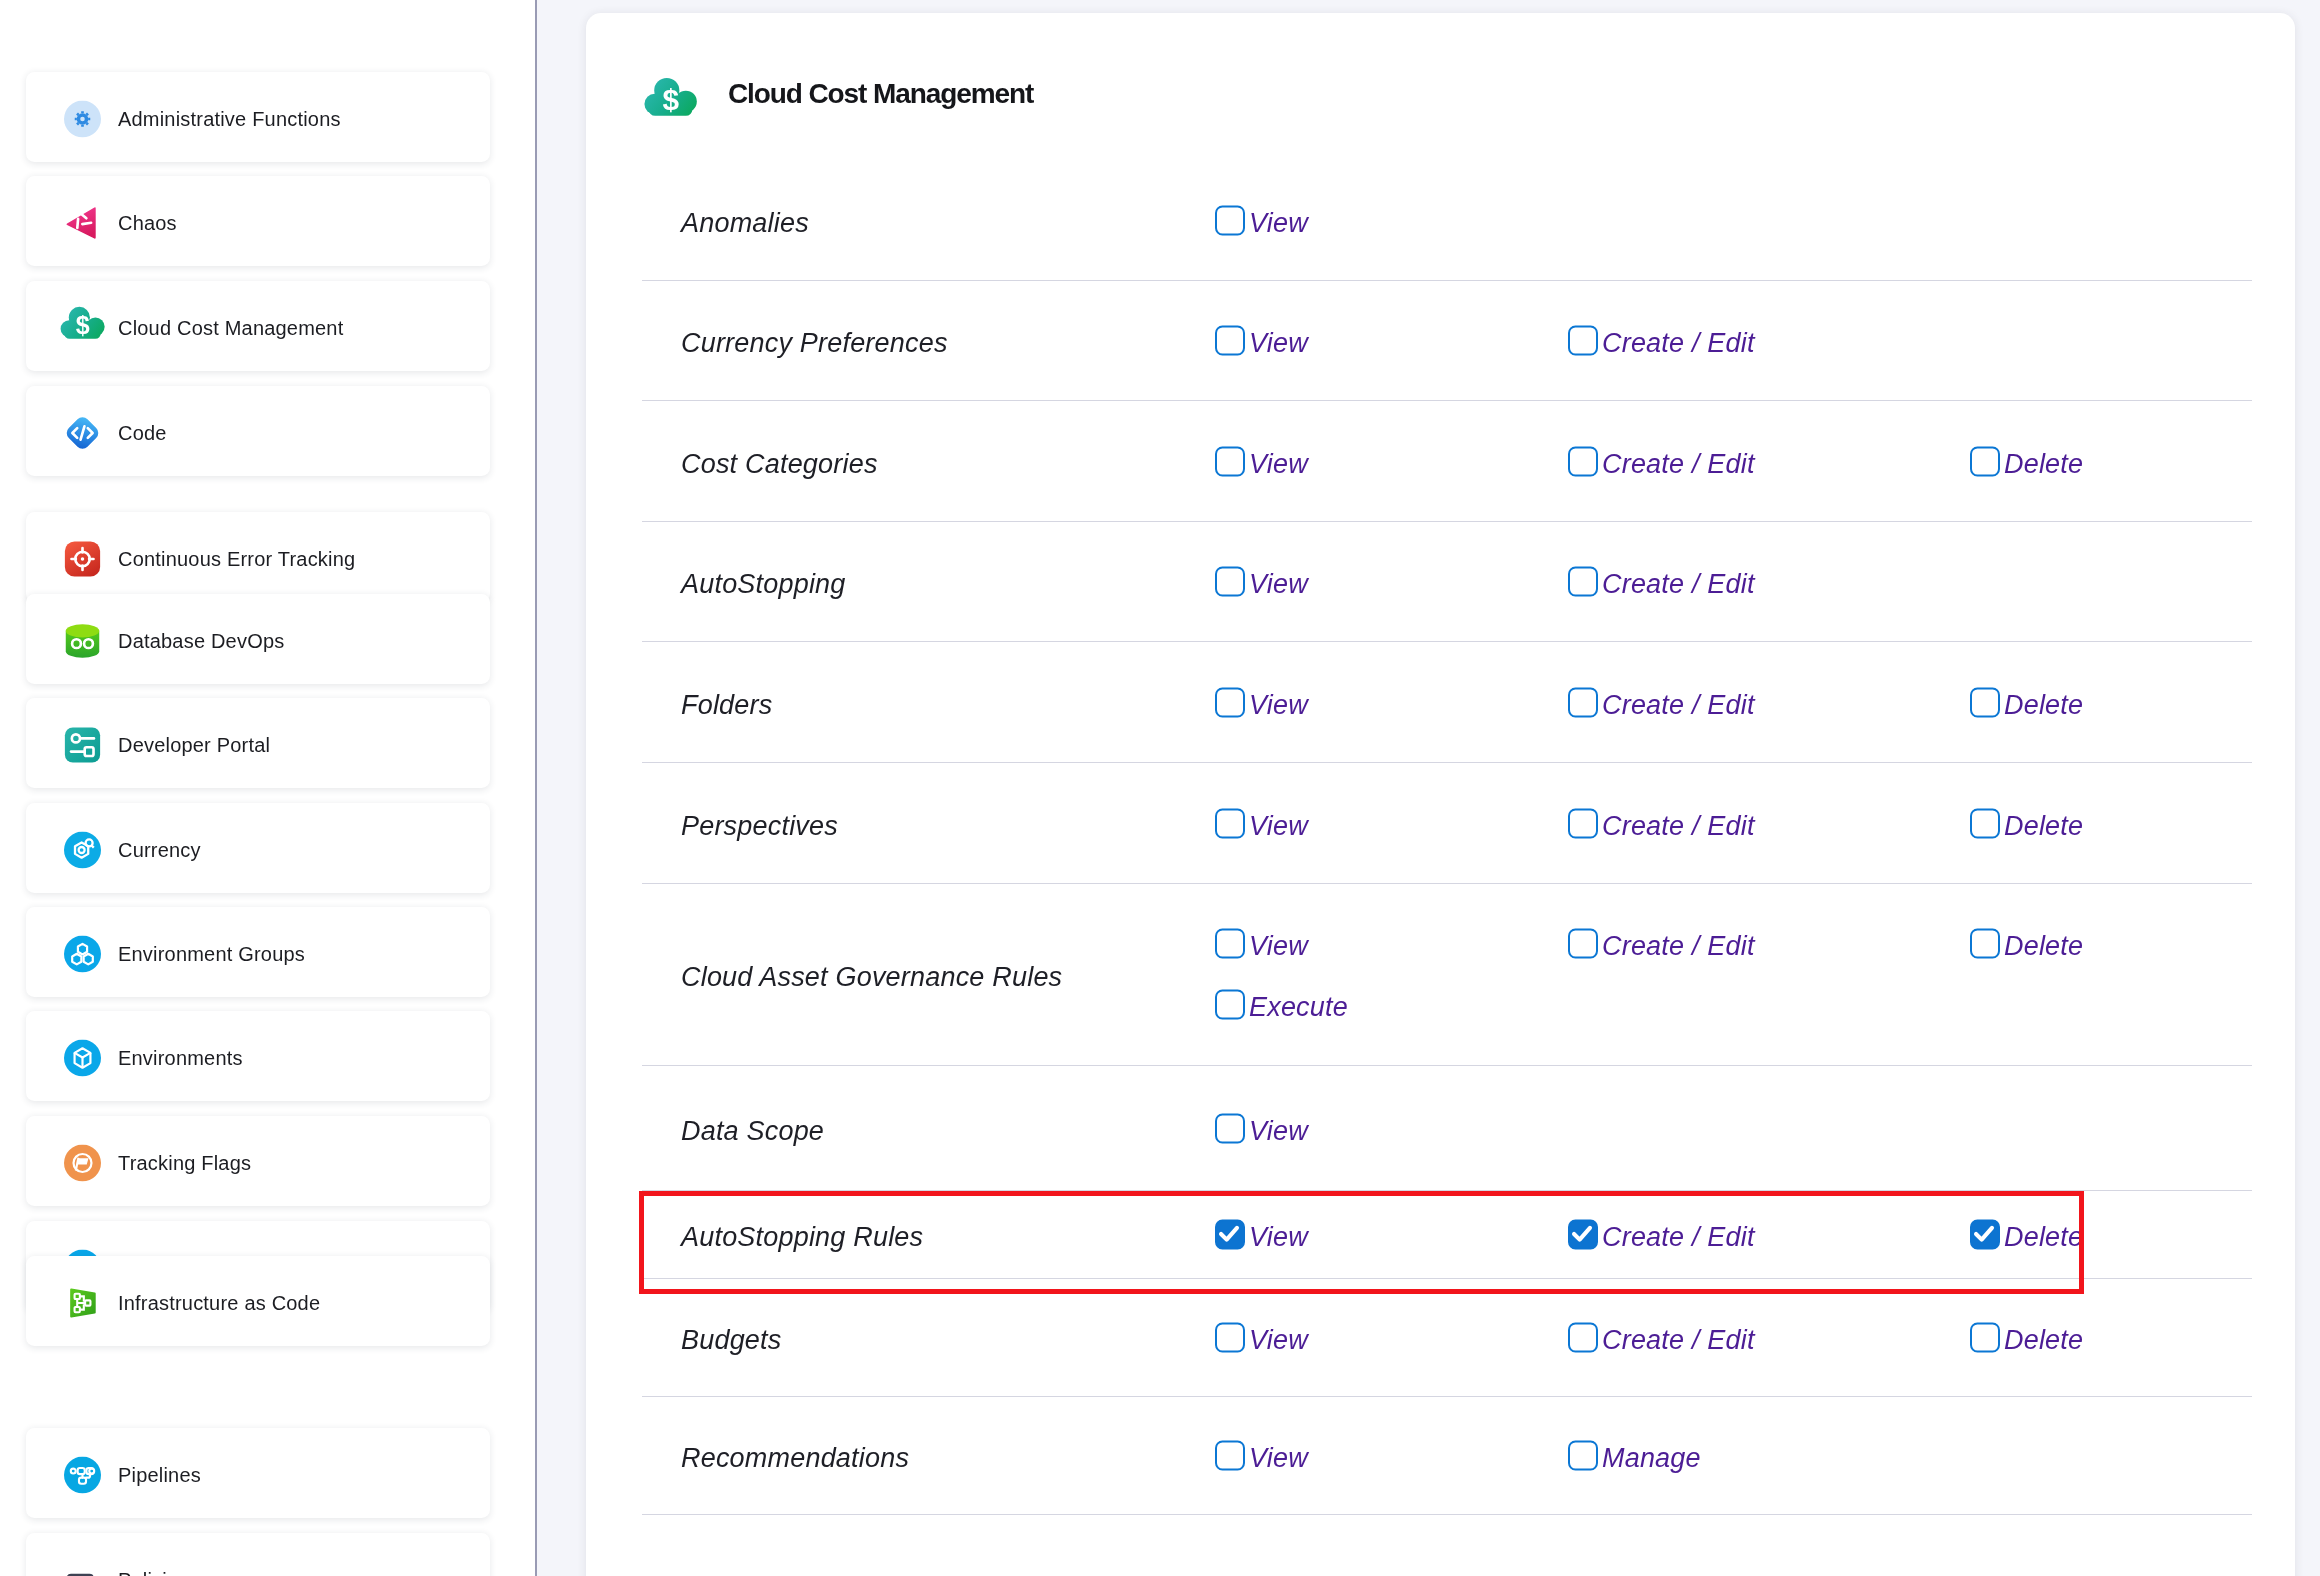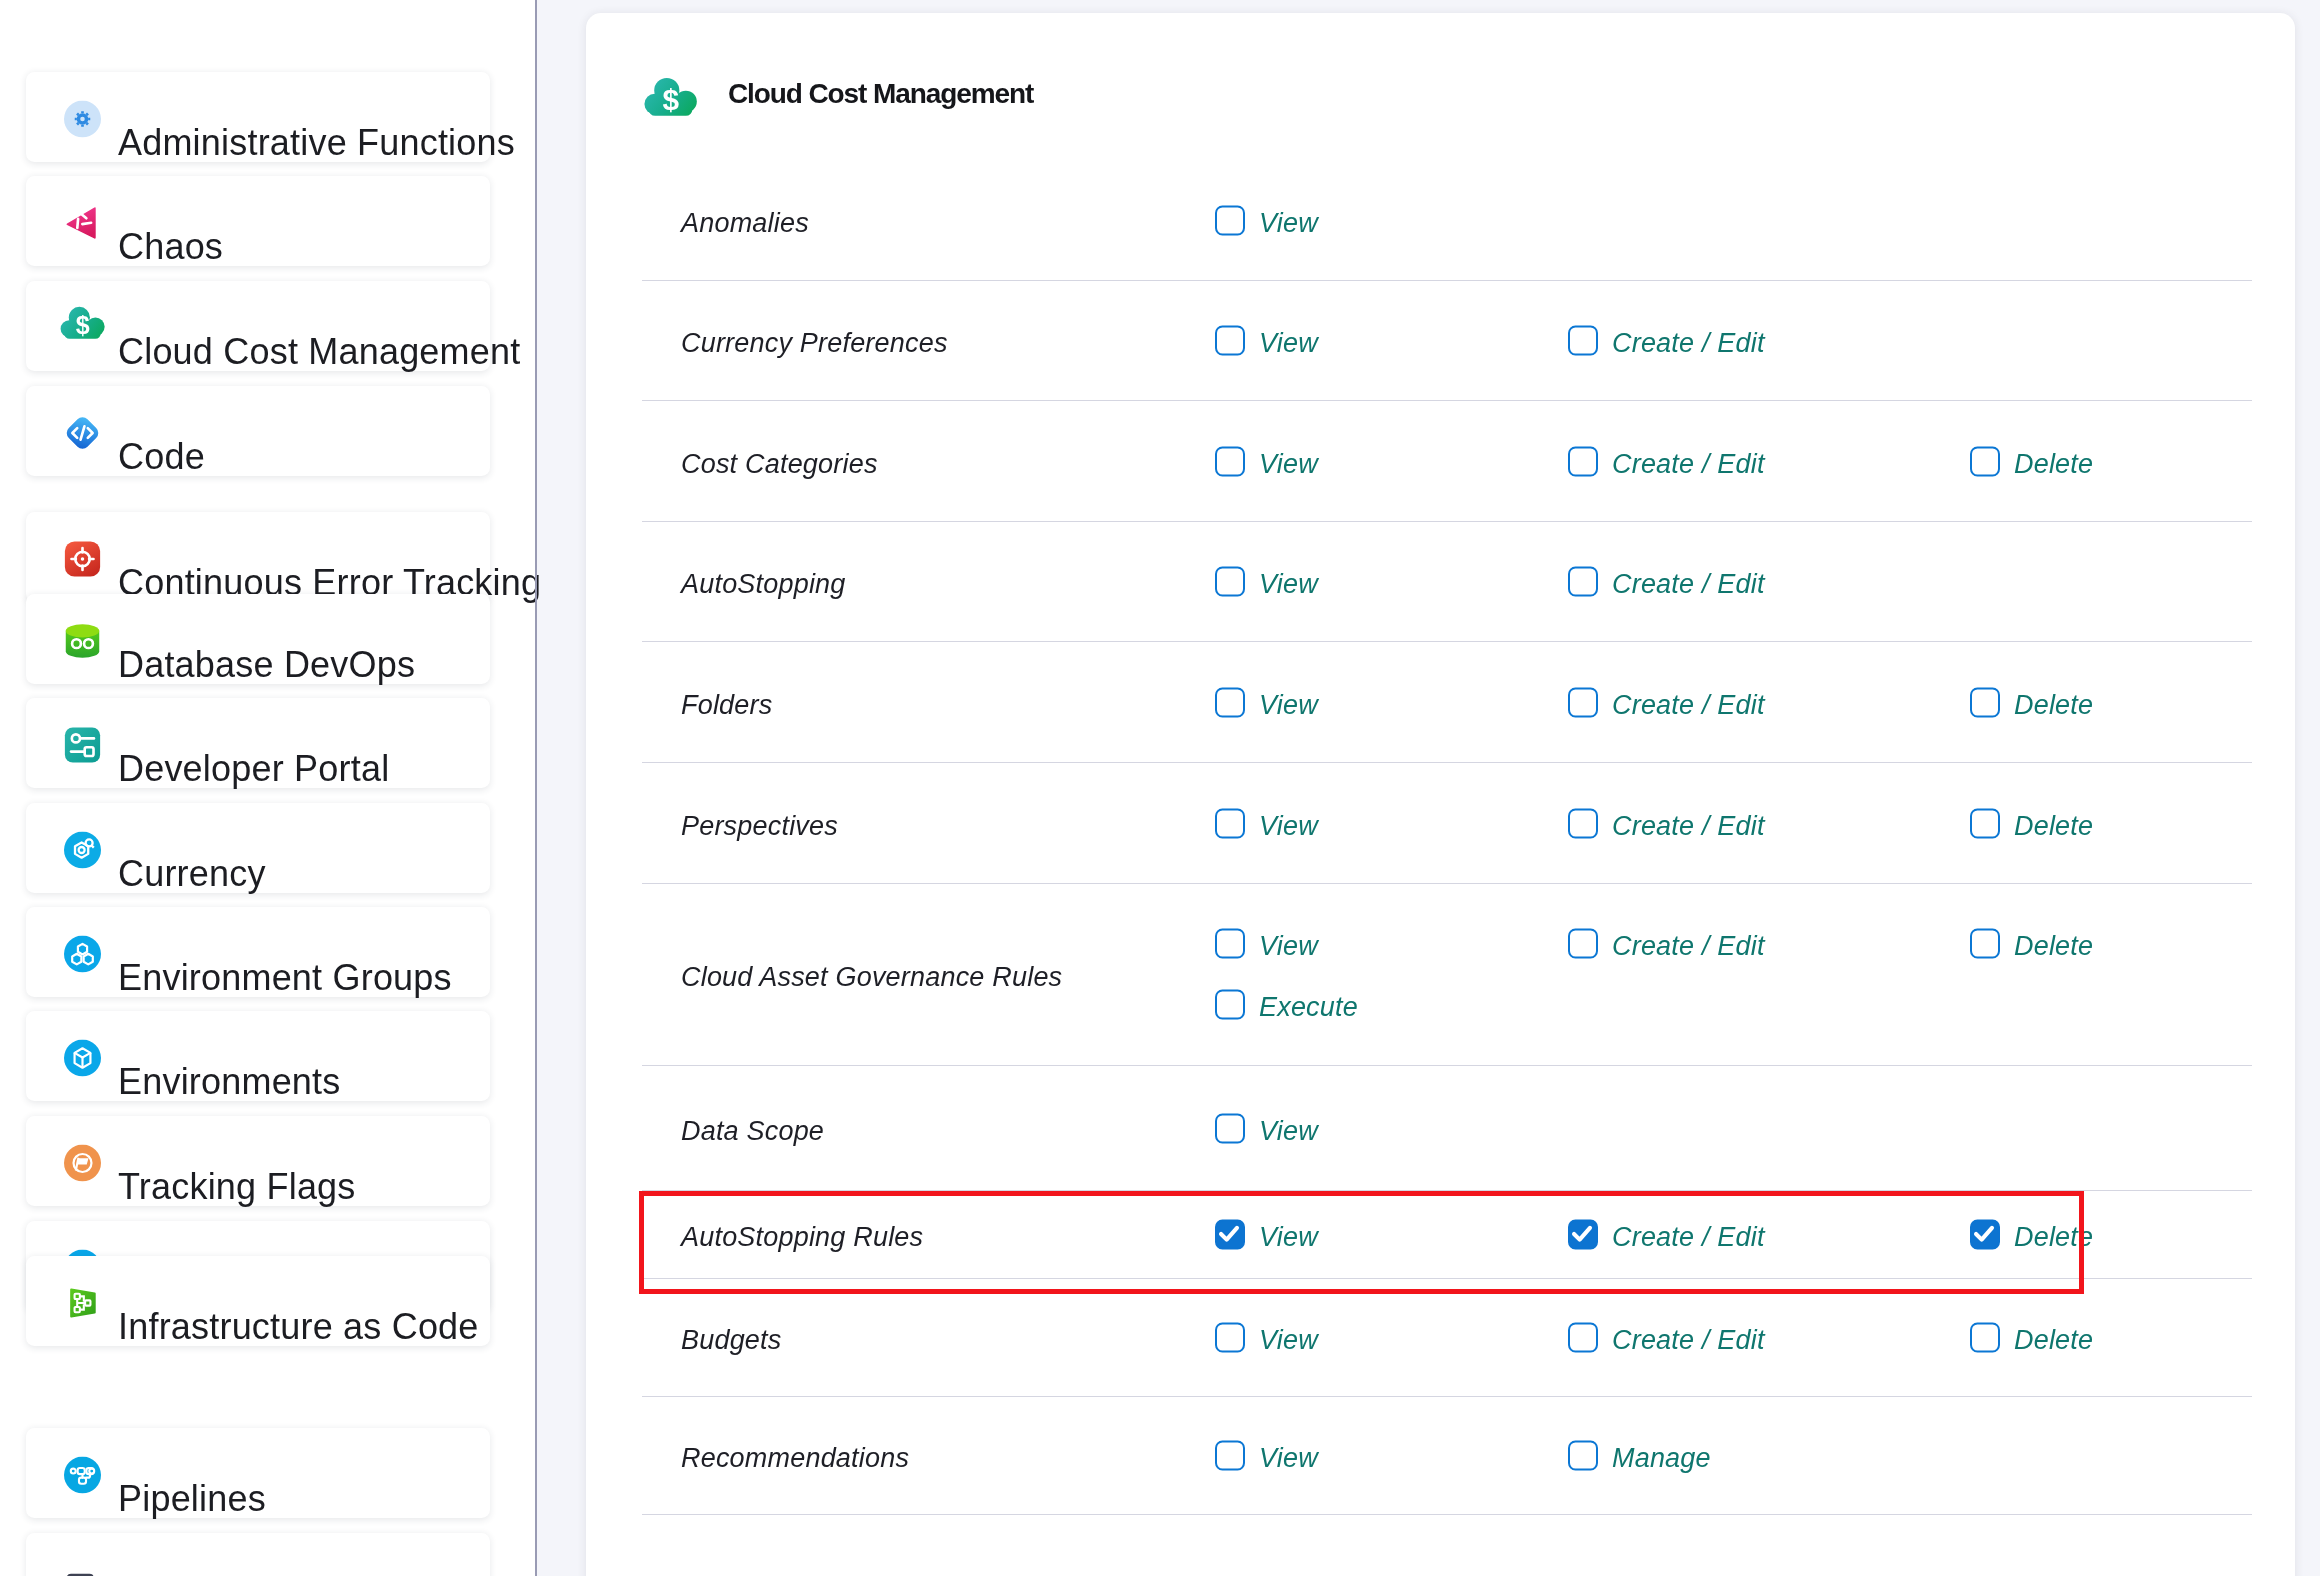--- a/index.html
+++ b/index.html
@@ -4,30 +4,30 @@
 <style>
 * { margin:0; padding:0; box-sizing:border-box; }
 html,body { width:2321px; height:1577px; overflow:hidden; }
 body { font-family:"Liberation Sans", sans-serif; background:#ffffff; position:relative; }
 #vline { position:absolute; left:535px; top:0; width:1.9px; height:1577px; background:#999bb4; z-index:3; }
 #bgarea { position:absolute; left:537px; top:0; width:1784px; height:1577px; background:#f4f5fa; }
 #panel { position:absolute; left:586px; top:13px; width:1709px; height:1633px; background:#ffffff; border-radius:15px; box-shadow:0 1.9px 9.3px rgba(40,41,61,0.10); }
 .card { position:absolute; left:26px; width:464px; height:90px; background:#ffffff; border-radius:8.3px; box-shadow:0 1.9px 7.4px rgba(40,41,61,0.11); z-index:2; }
 .cicon { position:absolute; left:38px; top:calc(50% + 1.9px); transform:translateY(-50%); width:37px; height:37px; }
 .cicon svg { display:block; }
-.clabel { position:absolute; left:92px; top:calc(50% + 1.9px); transform:translateY(-50%); font-size:36px; color:#1c1d22; white-space:nowrap; letter-spacing:0.2px;margin-top:24px; }
+.clabel { position:absolute; left:92px; top:calc(50% + 1.9px); transform:translateY(-50%); font-size:20px; color:#1c1d22; white-space:nowrap; letter-spacing:0.2px; }
 #phicon { position:absolute; left:58px; top:62px; }
 #phtitle { position:absolute; left:142px; top:65px; font-size:28px; line-height:32px; font-weight:bold; color:#15161a; letter-spacing:-1.1px; }
 #tbl { position:absolute; left:56px; top:147px; width:1610px;font-style:italic; }
 .row { position:relative; width:100%; border-bottom:1.9px solid #d5d6e1; }
 .rlabel { position:absolute; left:39px; top:calc(50% + 2.8px); transform:translateY(-50%); font-size:27px; color:#1e1f26; letter-spacing:0.2px; }
 .cb { position:absolute; top:50%; transform:translateY(-50%); display:flex; align-items:center; }
 .c1 { left:573px; } .c2 { left:926px; } .c3 { left:1280px;padding-left:48px; }
 .box { width:30px; height:30px; border:2.8px solid #0b77d4; border-radius:7.4px; background:#fff; flex:0 0 auto; position:relative; }
-.cb .cl { margin-left:14px; font-size:27px; color:#0f766e; letter-spacing:0.2px; position:relative; top:2.8px; }
+.cb .cl { margin-left:4px; font-size:27px; color:#4c1d95; letter-spacing:0.2px; position:relative; top:2.8px; }
 .cb.on .box { background:#0d74d1; border-color:#0d74d1; }
 .ck { position:absolute; left:-2.8px; top:-2.8px; }
 #redbox { position:absolute; left:53px; top:1178px; width:1445px; height:103px; border:5.6px solid #f2151c; pointer-events:none; z-index:5; }
 </style>
 </head>
 <body>
 <div id="bgarea"></div>
 <div id="vline"></div>
 <div id="panel">
   <div id="phicon"><svg width="53" height="43" viewBox="0 0 57 46">

